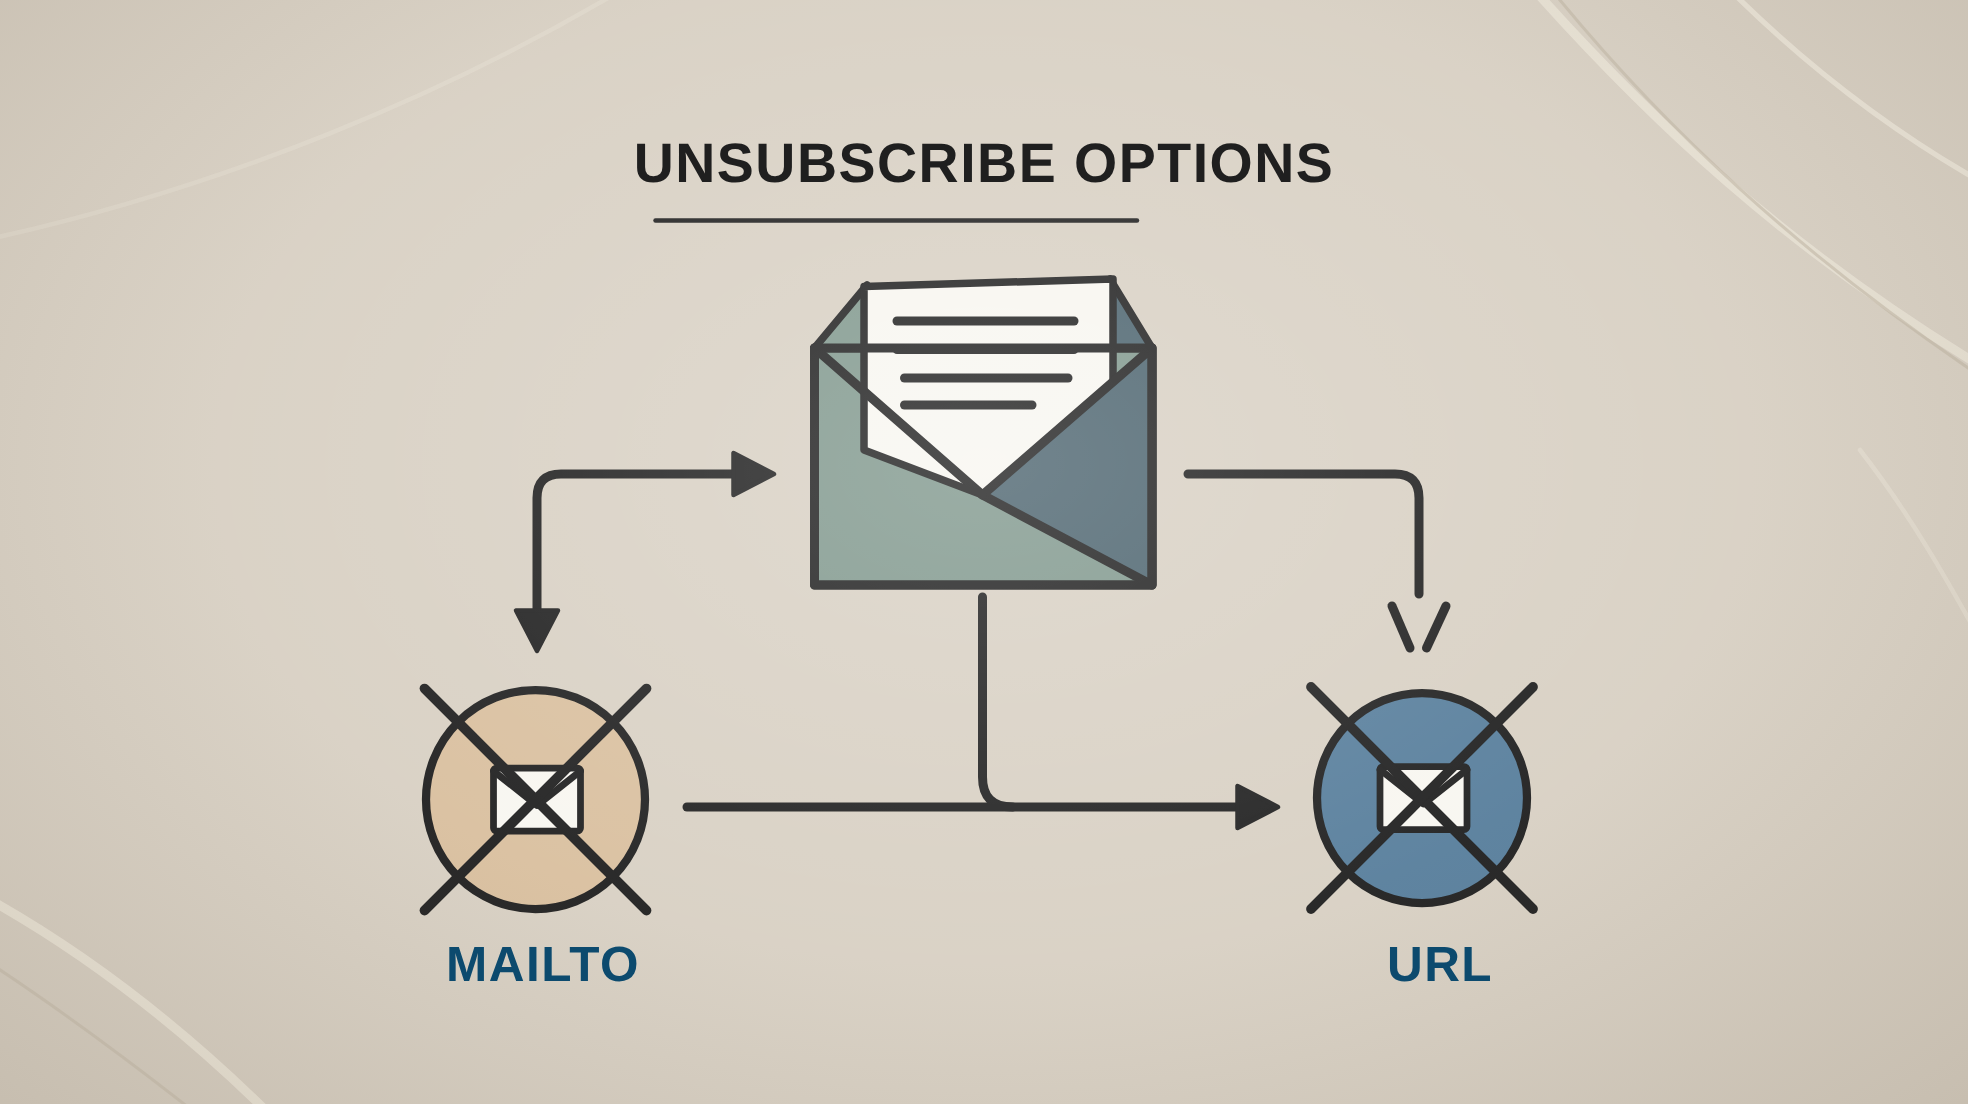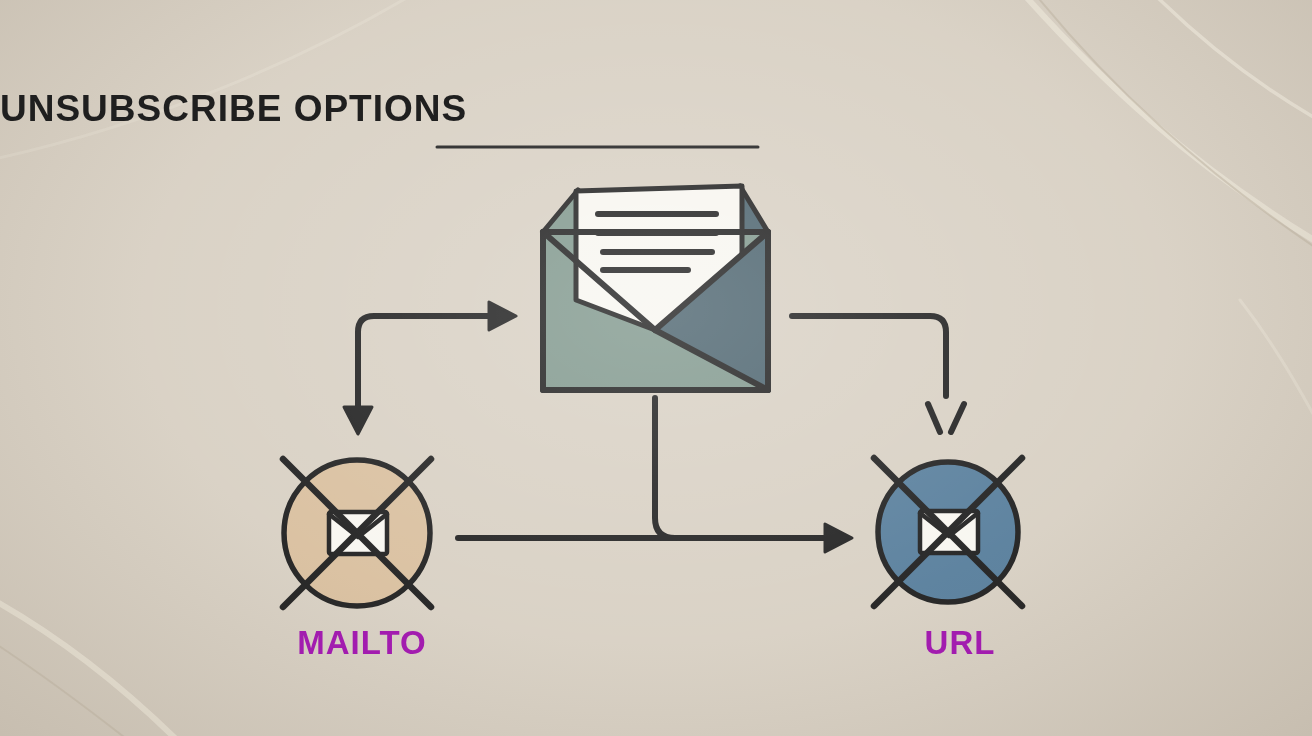--- a/index.html
+++ b/index.html
@@ -9,29 +9,29 @@
     overflow:hidden;
     font-family:"Liberation Sans", sans-serif;
   }
   .stage svg{position:absolute;left:0;top:0;}
   .vignette{
     position:absolute;inset:0;pointer-events:none;
     background:radial-gradient(ellipse at 50% 42%, rgba(255,255,255,0.22) 0%, rgba(255,255,255,0.05) 55%, rgba(110,95,75,0.16) 100%);
   }
   .title{
     position:absolute;top:88px;left:0;right:0;
-    text-align:left;
+    text-align:center;
     font-size:37px;font-weight:bold;letter-spacing:1px;
     color:#1f1f1f;
   }
   .node-label{
     position:absolute;top:624px;
     transform:translateX(-50%);
     font-size:33px;font-weight:bold;letter-spacing:1px;
-    color:#a21caf;white-space:nowrap;
+    color:#0c4a6e;white-space:nowrap;
   }
   .node-label.mailto{left:362px;}
   .node-label.url{left:948px;margin-left:12px;}
 </style>
 </head>
 <body>
 
 <div class="stage">
 
   <svg width="1312" height="736" viewBox="0 0 1312 736">

